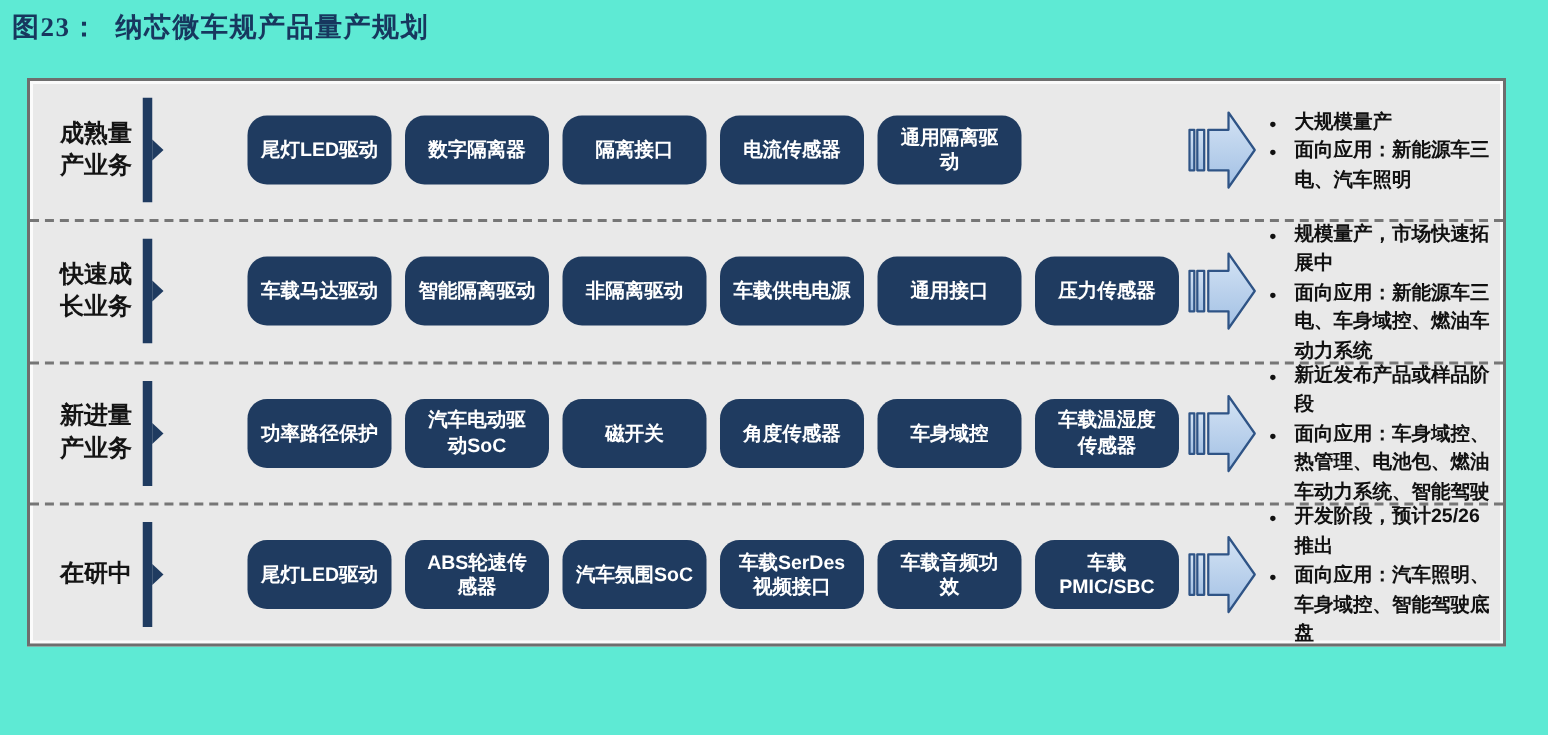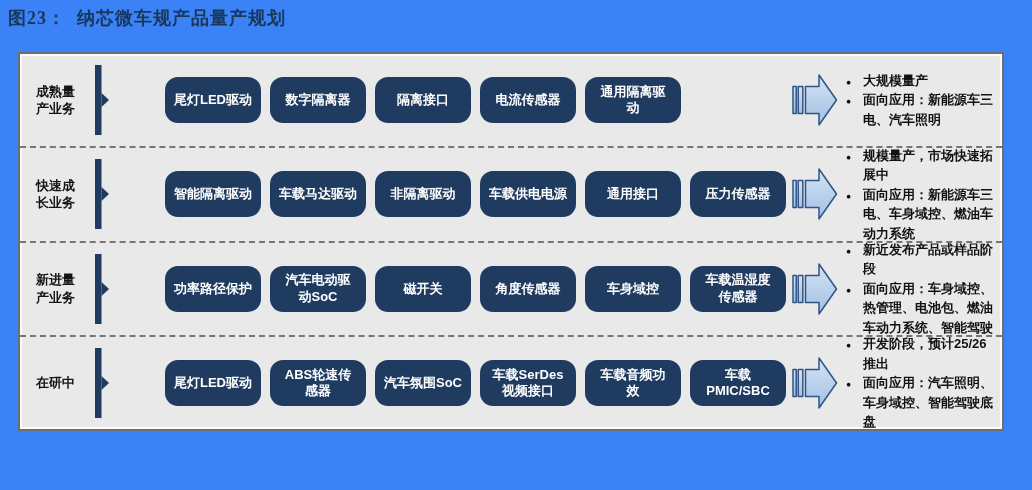--- a/index.html
+++ b/index.html
@@ -1,17 +1,17 @@
 <!DOCTYPE html>
 <html style="--title: #17375e; --navy: #1f3b60; --panel_bg: #e9e9e9; --frame_border: #6e6e6e; --dash: #767676; --arrow_fill_top: #d4e3f4; --arrow_fill_bottom: #a2c0e4; --arrow_stroke: #2f5486;"><head>
 <meta charset="utf-8">
 <style>
   html,body{margin:0;padding:0;background:#fff;}
   .canvas{
-    position:relative;width:1032px;height:490px;background:#3b82f6;
+    position:relative;width:1032px;height:490px;background:#5eead4;
     font-family:"Liberation Sans",sans-serif;overflow:hidden;
   }
   .fig-title{
     position:absolute;left:8px;top:6px;
     font-family:"Liberation Serif",serif;
     font-size:18px;font-weight:bold;color:var(--title,#17375e);
     letter-spacing:1px;white-space:pre;
   }
   .panel{
     position:absolute;left:18px;top:52px;width:986px;height:379px;
@@ -19,22 +19,22 @@
     border:2px solid var(--frame_border,#6e6e6e);
     box-shadow:inset 0 0 0 2px #fbfbfb;
     display:flex;flex-direction:column;
   }
   .row{
     flex:1;display:flex;align-items:center;
     padding:0 4px 0 16px;box-sizing:border-box;min-height:0;
   }
   .row + .row{border-top:2px dashed var(--dash,#767676);}
   .category{
-    width:56px;flex:none;font-size:13px;font-weight:bold;color:#141414;
-    line-height:1.35;white-space:pre-line;
+    width:56px;flex:none;font-size:16px;font-weight:bold;color:#141414;
+    line-height:1.35;white-space:pre-line;text-align:center;
   }
   .bracket{flex:none;margin:0 7px 0 3px;}
   .pills{
     flex:none;display:grid;grid-template-columns:repeat(6,96px);
     column-gap:9px;align-items:center;justify-items:center;padding-left:48px;
   }
   .pill{
     width:96px;min-height:46px;box-sizing:border-box;
     background:var(--navy,#1f3b60);color:#fff;border-radius:13px;
     display:flex;align-items:center;justify-content:center;text-align:center;
@@ -99,22 +99,22 @@
     </div>
 
     <div class="row">
       <div class="category">快速成
 长业务</div>
       <svg class="bracket" width="15" height="70" viewBox="0 0 15 70">
         <rect class="bar" x="0" y="0" width="6.5" height="70"></rect>
         <polygon class="tri" points="6.5,28 14,35 6.5,42"></polygon>
       </svg>
       <div class="pills">
+        <div class="pill">车载马达驱动</div>
         <div class="pill">智能隔离驱动</div>
-        <div class="pill">车载马达驱动</div>
         <div class="pill">非隔离驱动</div>
         <div class="pill">车载供电电源</div>
         <div class="pill">通用接口</div>
         <div class="pill">压力传感器</div>
       </div>
       <svg class="arrow" width="46" height="54" viewBox="0 0 46 54">
         <rect class="arrowshape" x="1" y="13.5" width="3.2" height="27" fill="url(#agrad)"></rect>
         <rect class="arrowshape" x="6.2" y="13.5" width="4.6" height="27" fill="url(#agrad)"></rect>
         <polygon class="arrowshape" points="13.5,13.5 27,13.5 27,2 44.5,27 27,52 27,40.5 13.5,40.5" fill="url(#agrad)"></polygon>
       </svg>

